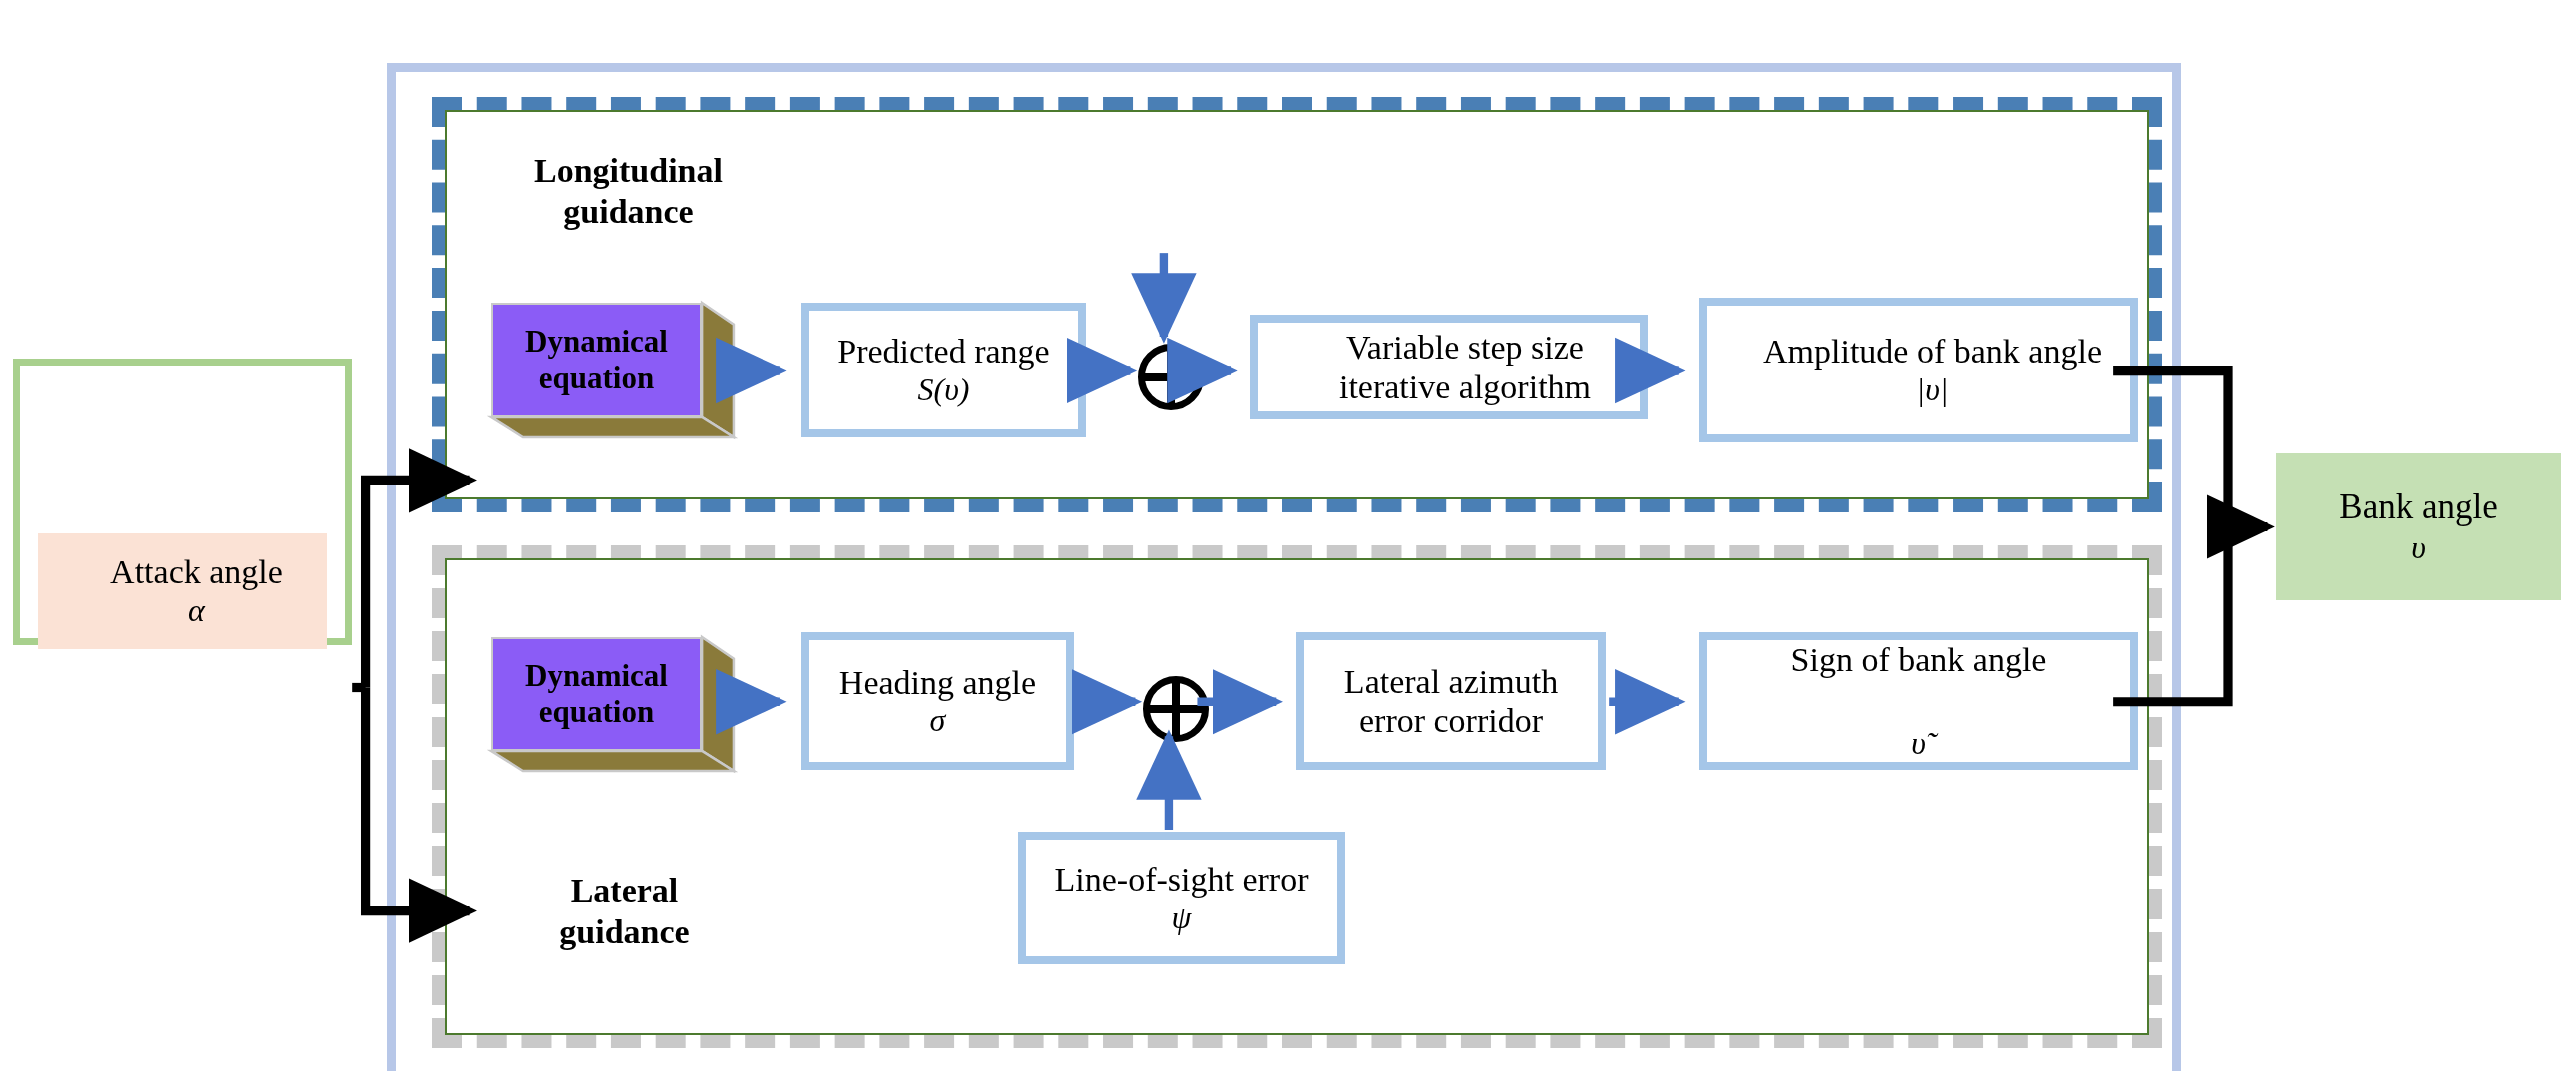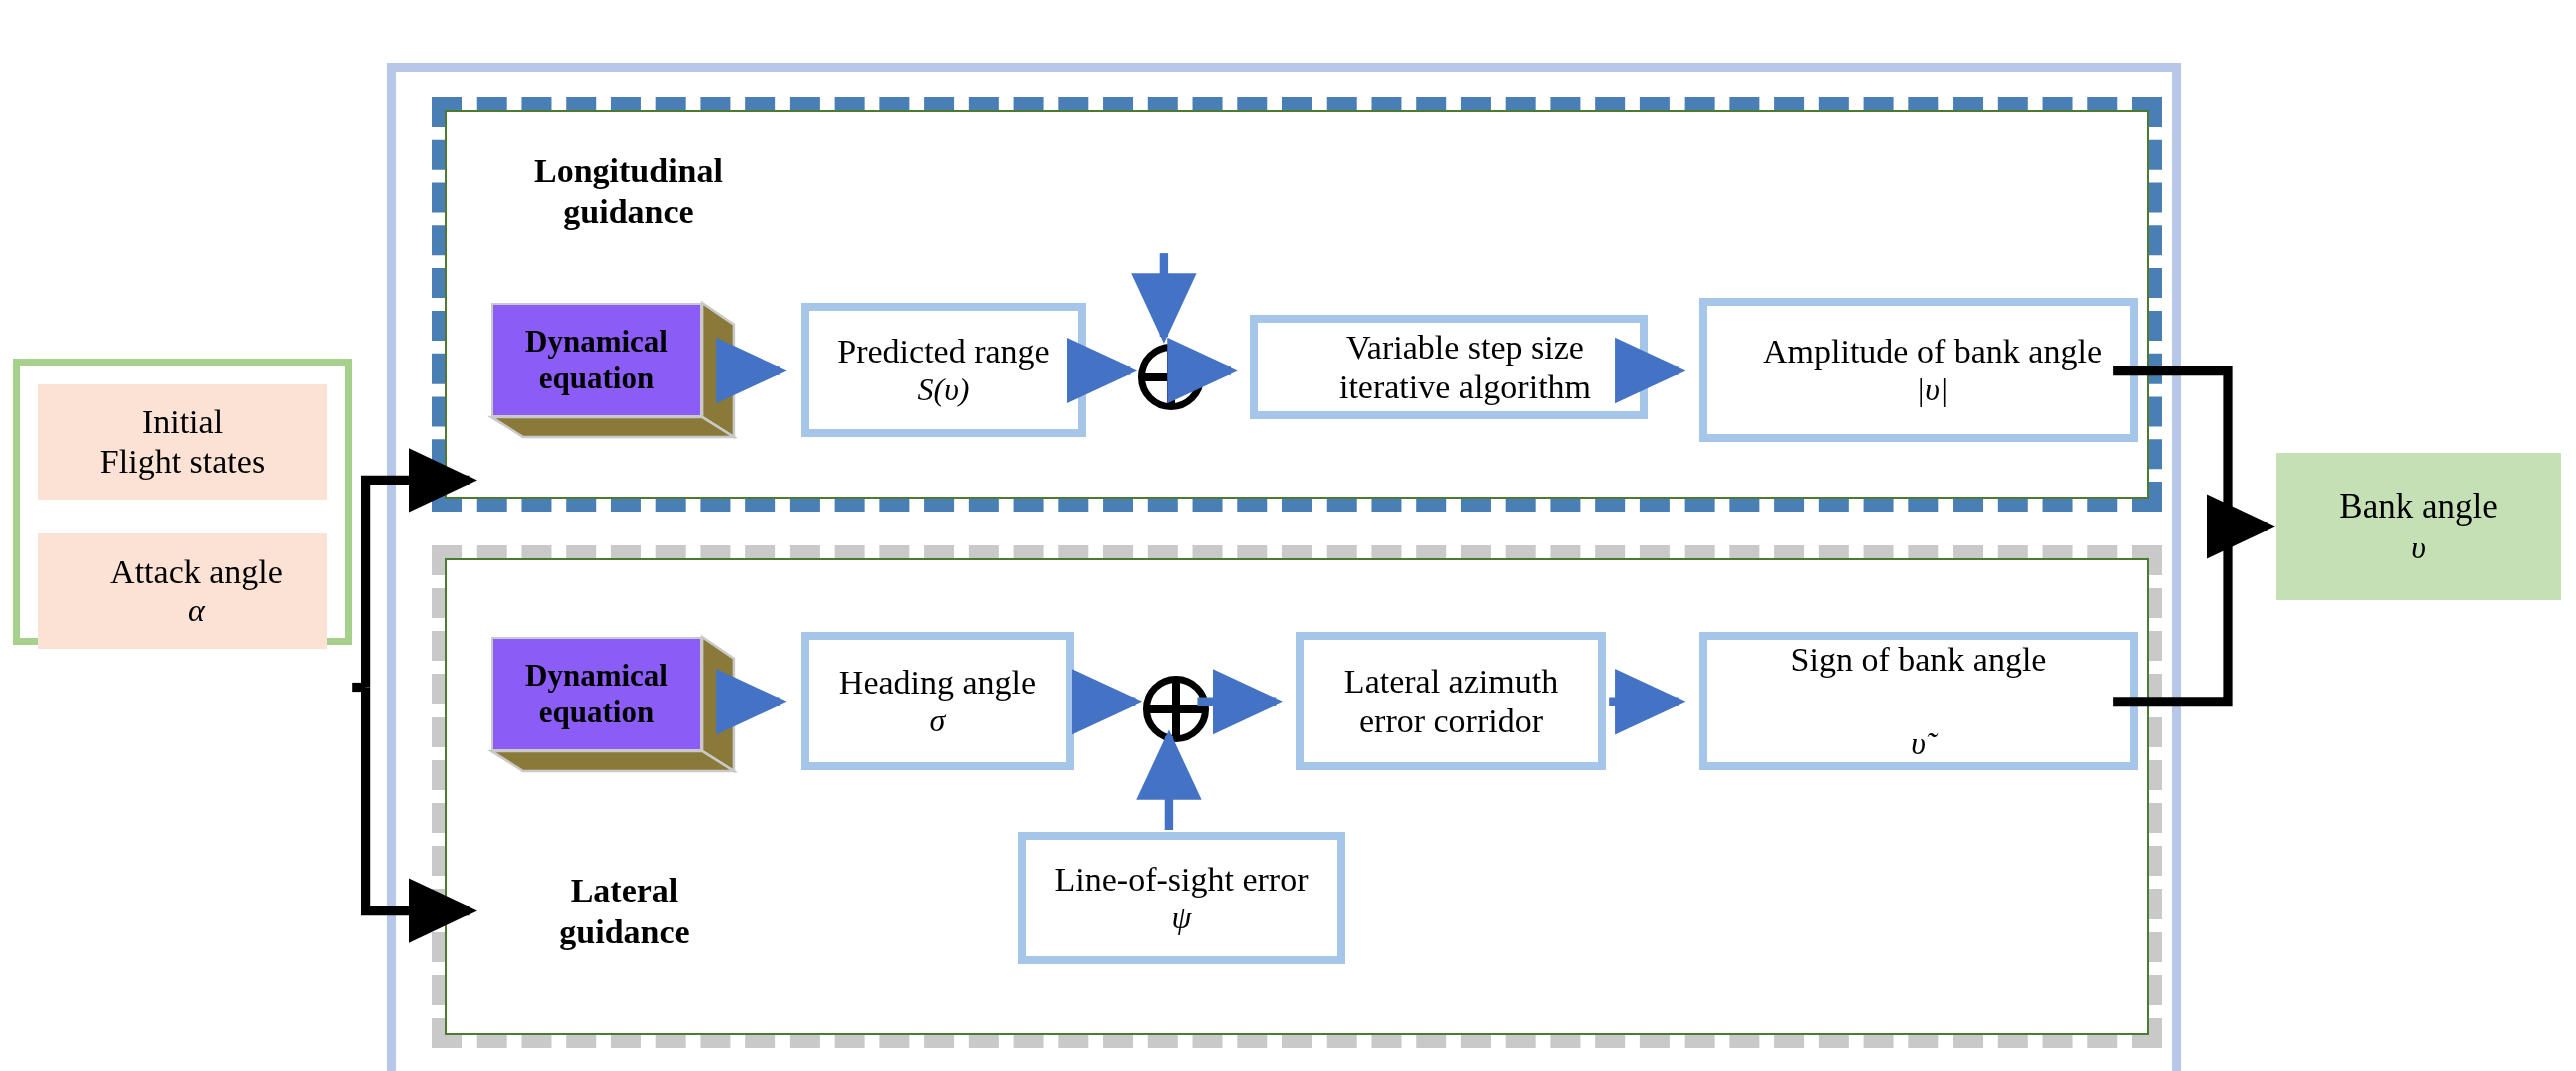--- a/index.html
+++ b/index.html
@@ -107,26 +107,20 @@
     <div>guidance</div>
   </div>
 
   <div class="abs seclabel" style="left:486px;top:826px;width:277px;">
     <div>Lateral</div>
     <div>guidance</div>
   </div>
 
   <div class="abs input-group"></div>
 
-  <div class="abs input-box input-box-1">
-    <div>
-      <div>Initial</div>
-      <div>Flight states</div>
-    </div>
-  </div>
 
   <div class="abs input-box input-box-2">
     <div>
       <div>Attack angle</div>
       <div class="mi sym">α</div>
     </div>
   </div>
 
   <div class="box3d" style="left:491px;top:258px;width:243px;height:134px;">
     <svg width="243" height="134" viewBox="0 0 290 160">

